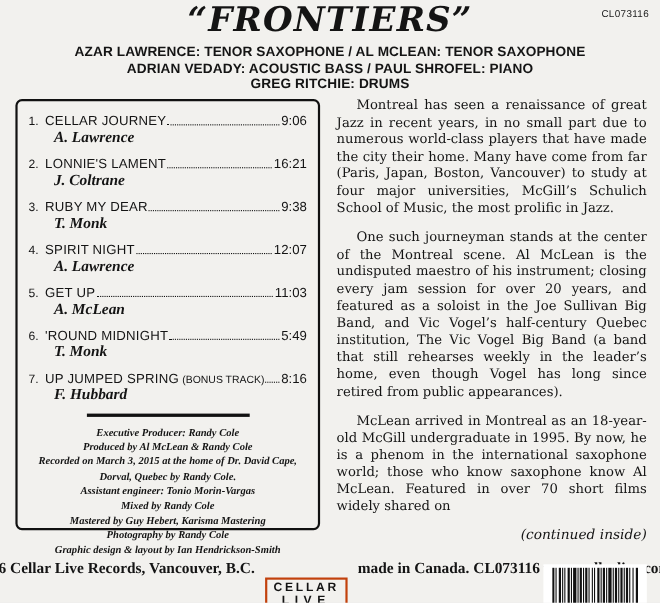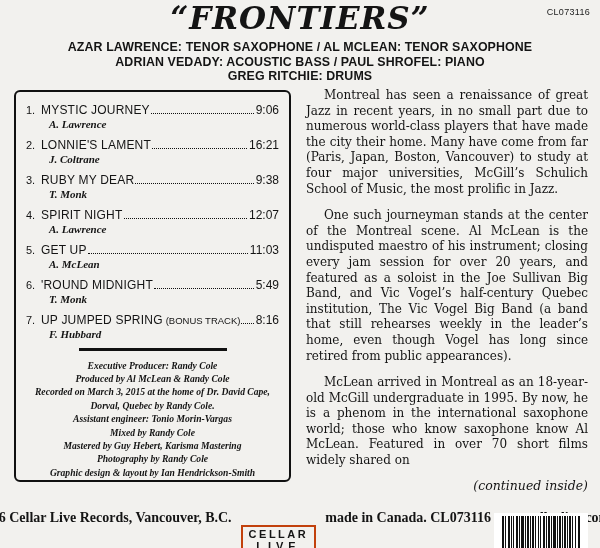--- a/index.html
+++ b/index.html
@@ -42,21 +42,21 @@
   .track-block { margin-bottom:8px; }
   .track-row { display:flex; align-items:baseline; font-size:12px; }
   .track-num { flex:none; width:15px; font-size:11px; }
   .track-title { white-space:nowrap; letter-spacing:0.2px; }
   .bonus-suffix { font-size:9.5px; margin-left:3px; white-space:nowrap; }
   .leader { flex:1; border-bottom:1.8px dotted #111; margin:0 2px 3px 1px; min-width:8px; }
   .track-time { font-size:12px; }
   .composer {
     margin-left:23px; margin-top:1px;
     font-family:"Liberation Serif", serif;
-    font-style:italic; font-weight:bold; font-size:11px;
+    font-style:italic; font-weight:bold; font-size:14px;
   }
   .divider { width:148px; height:2.5px; background:#111; margin:7px auto 8px auto; }
   .credits {
     text-align:center;
     font-family:"Liberation Serif", serif;
     font-style:italic; font-weight:bold;
     font-size:9.6px; line-height:13.4px;
   }
   .credit-line { white-space:nowrap; }
 
@@ -119,21 +119,21 @@
     <div>AZAR LAWRENCE: TENOR SAXOPHONE / AL MCLEAN: TENOR SAXOPHONE</div>
     <div>ADRIAN VEDADY: ACOUSTIC BASS / PAUL SHROFEL: PIANO</div>
     <div>GREG RITCHIE: DRUMS</div>
   </div>
 
   <section class="tracklist-box">
 
     <div class="track-block">
       <div class="track-row">
         <span class="track-num">1.</span>
-        <span class="track-title">MYSTIC JOURNEY</span>
+        <span class="track-title">CELLAR JOURNEY</span>
         <span class="leader"></span>
         <span class="track-time">9:06</span>
       </div>
       <div class="composer">A. Lawrence</div>
     </div>
 
     <div class="track-block">
       <div class="track-row">
         <span class="track-num">2.</span>
         <span class="track-title">LONNIE'S LAMENT</span>

